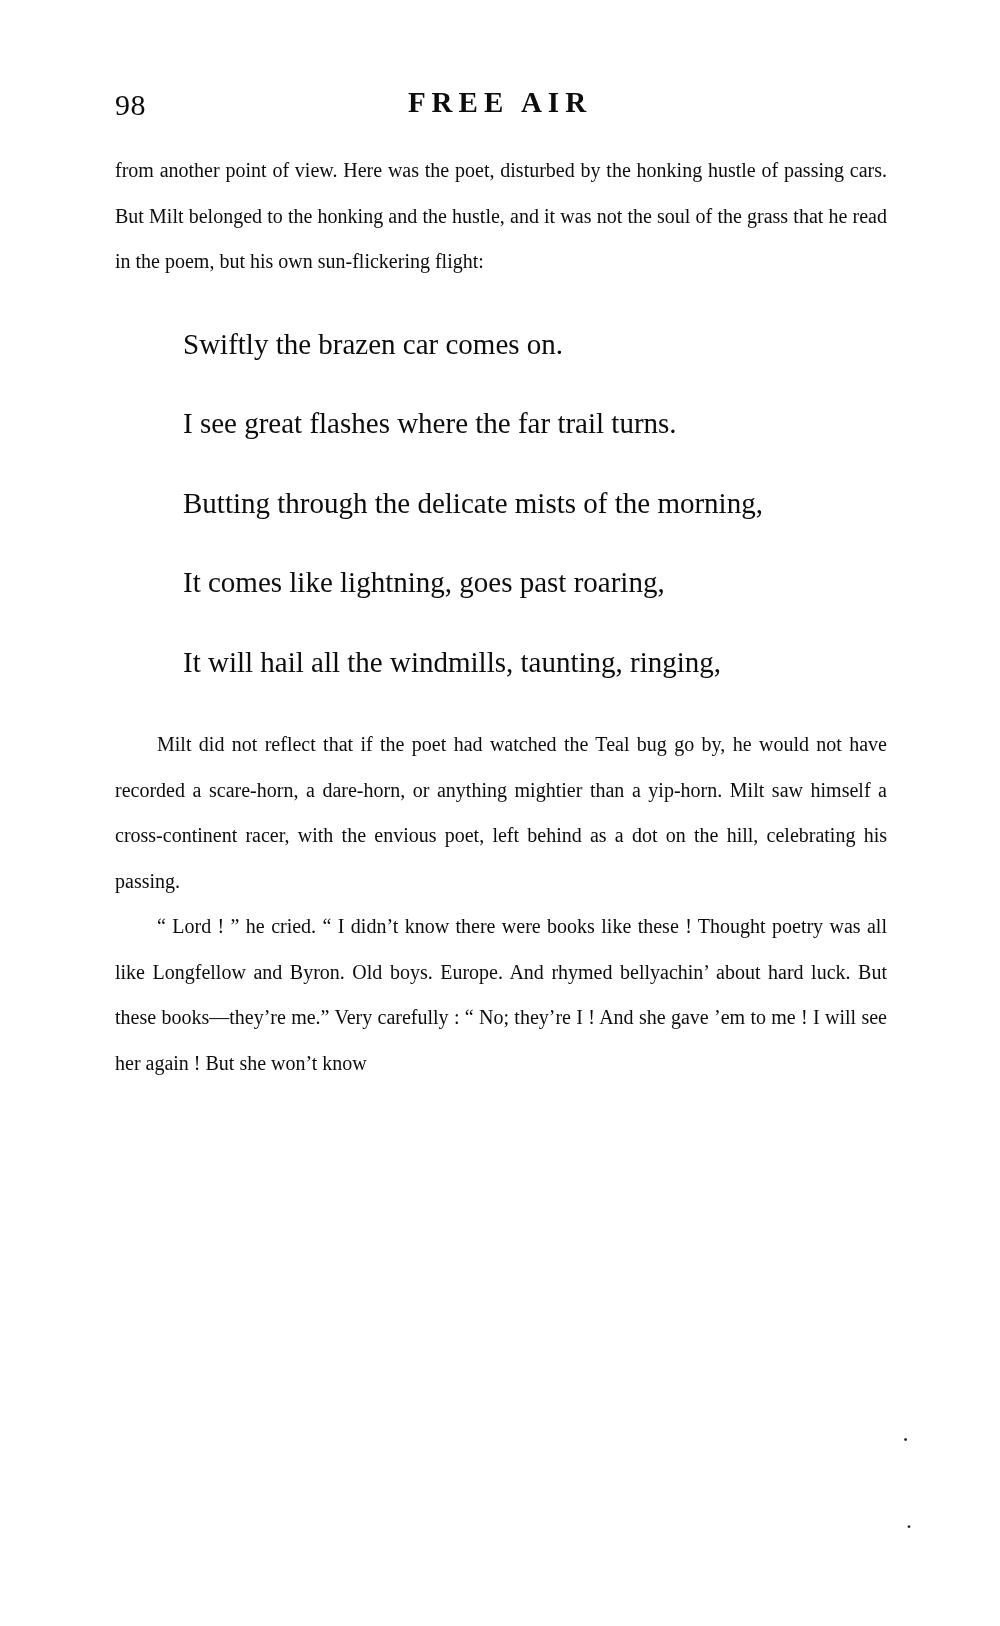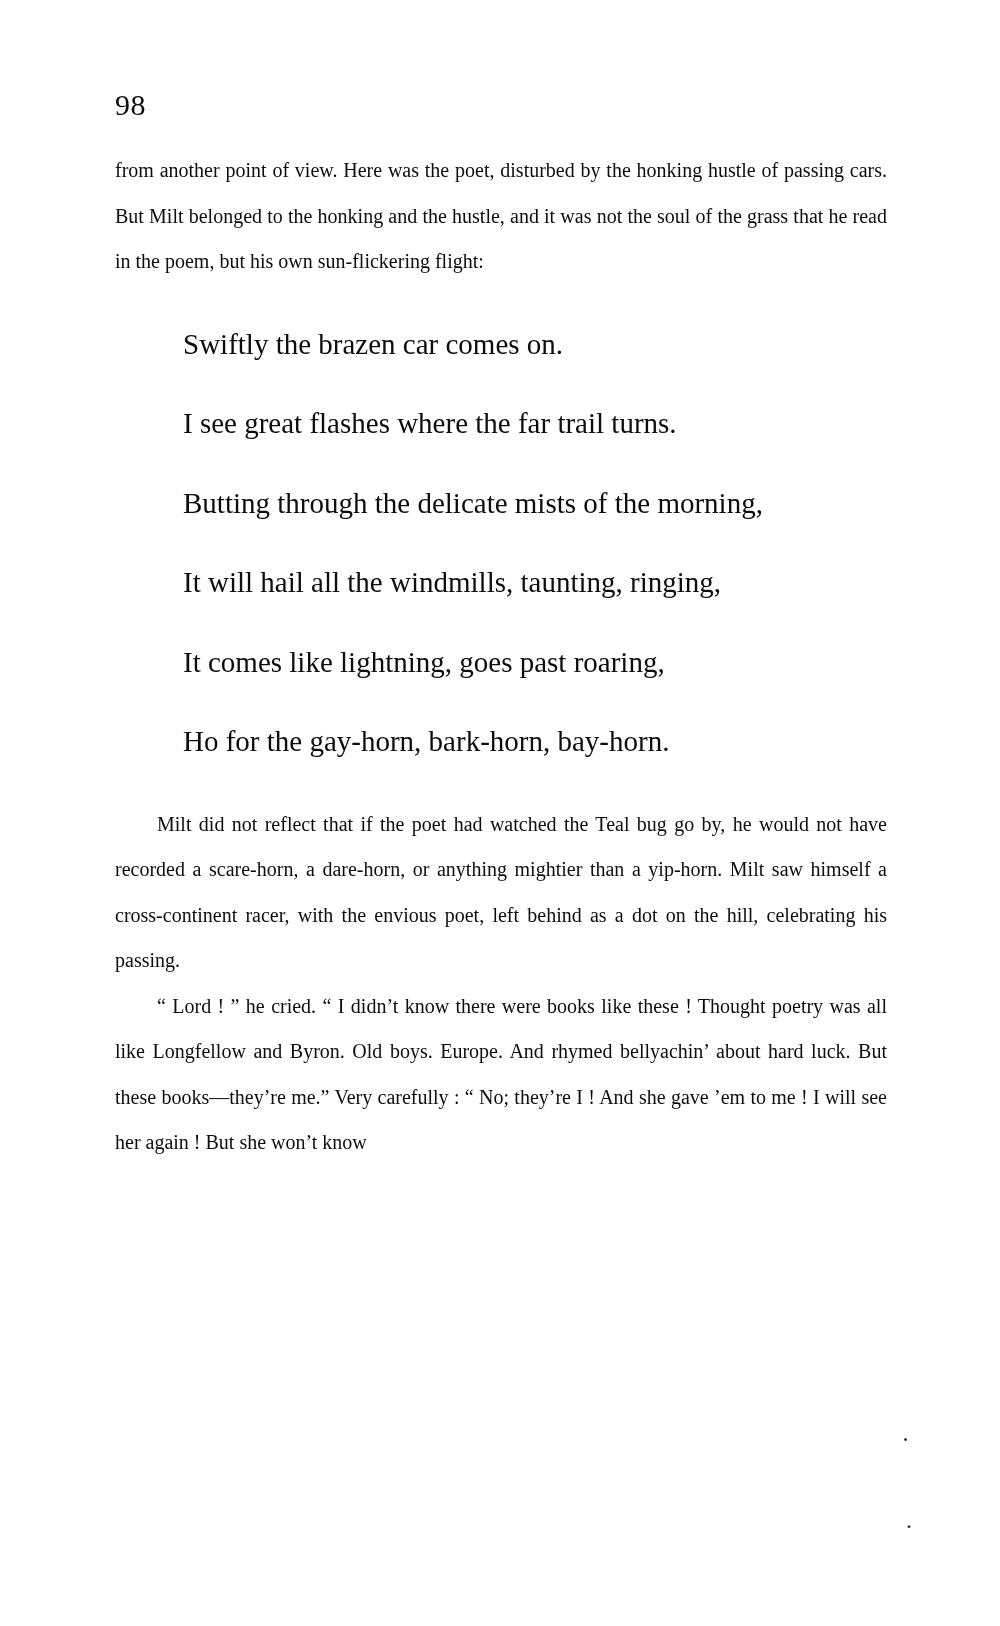--- a/index.html
+++ b/index.html
@@ -87,33 +87,33 @@
     color: #333;
   }
 </style>
 </head>
 <body>
 
 <div class="page">
 
   <div class="header">
     <div class="page-number">98</div>
+    <div class="book-title">FREE AIR</div>
   </div>
 
   <div class="body-text">
 
     <p class="para">from another point of view.   Here was the poet, disturbed by the honking hustle of passing cars.   But Milt belonged to the honking and the hustle, and it was not the soul of the grass that he read in the poem, but his own sun-flickering flight:</p>
 
     <div class="poem">
       <div class="poem-line">Swiftly the brazen car comes on.</div>
       <div class="poem-line">I see great flashes where the far trail turns.</div>
       <div class="poem-line">Butting through the delicate mists of the morning,</div>
+      <div class="poem-line">It comes like lightning, goes past roaring,</div>
       <div class="poem-line">It will hail all the windmills, taunting, ringing,</div>
-      <div class="poem-line">It comes like lightning, goes past roaring,</div>
-      <div class="poem-line">Ho for the gay-horn, bark-horn, bay-horn.</div>
     </div>
 
     <p class="para indent">Milt did not reflect that if the poet had watched the Teal bug go by, he would not have recorded a scare-horn, a dare-horn, or anything mightier than a yip-horn.   Milt saw himself a cross-continent racer, with the envious poet, left behind as a dot on the hill, celebrating his passing.</p>
 
     <p class="para indent">“ Lord ! ”  he cried.   “ I didn’t know there were books like these !   Thought poetry was all like Longfellow and Byron.   Old boys.   Europe.   And rhymed bellyachin’ about hard luck.   But these books—they’re me.”   Very carefully : “ No;  they’re I !   And she gave ’em to me !   I will see her again !   But she won’t know</p>
 
   </div>
 
   <div class="trailing-dot">.</div>
   <div class="margin-mark">·</div>

